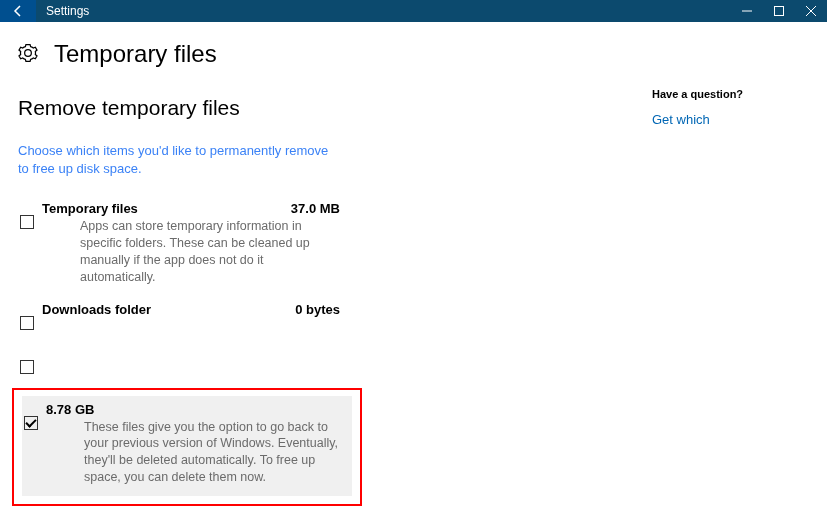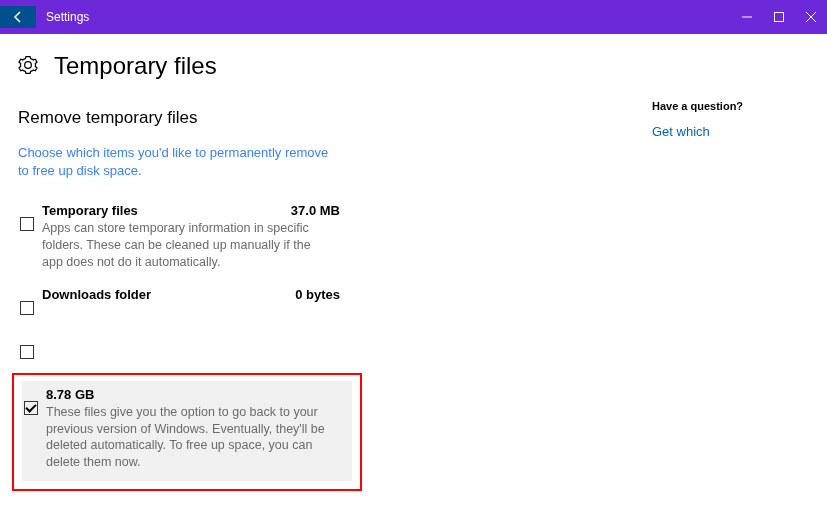--- a/index.html
+++ b/index.html
@@ -1,43 +1,43 @@
 <!DOCTYPE html>
 <html><head>
   <meta charset="utf-8">
   <style>
     * { box-sizing: border-box; margin: 0; padding: 0; }
     body { font-family: "Segoe UI", Tahoma, sans-serif; font-size: 13px; color: #000; background: #fff; width: 827px; height: 509px; overflow: hidden; }
     
-    .titlebar { background: #6d28d9; height: 34px; display: flex; align-items: center; color: #fff; }
+    .titlebar { background: #0c4a6e; height: 22px; display: flex; align-items: center; color: #fff; }
     .titlebar .back { width: 36px; height: 22px; display: flex; align-items: center; justify-content: center; background: #004f8f; }
     .titlebar .title { margin-left: 10px; font-size: 12px; }
     .titlebar .spacer { flex: 1; }
     .winbtn { width: 32px; height: 22px; display: flex; align-items: center; justify-content: center; }
     .winbtn svg { width: 10px; height: 10px; }
     
     .content { display: flex; padding: 18px 18px 0 18px; }
     .page-header { display: flex; align-items: center; margin-bottom: 28px; }
     .page-header .gear { margin-right: 16px; }
     .page-header h1 { font-weight: 300; font-size: 24px; }
     
     .main { width: 610px; }
     .side { flex: 1; padding-top: 48px; padding-left: 24px; }
     
-    .subhead { font-size: 17px; font-weight: 400; margin-bottom: 16px; }
+    .subhead { font-size: 21px; font-weight: 400; margin-bottom: 22px; }
     .instruction { font-size: 13px; color: #3b82f6; margin-bottom: 18px; max-width: 320px; line-height: 1.35; }
     
     .items { }
     .item { display: flex; align-items: flex-start; padding: 6px 8px 10px 2px; width: 330px; }
     .item.selected { background: #f0f0f0; }
     .chk { width: 14px; height: 14px; border: 1px solid #333; margin: 14px 8px 0 0; flex-shrink: 0; display: flex; align-items: center; justify-content: center; }
     .chk.checked::after { content: ""; display: block; width: 4px; height: 8px; border: solid #000; border-width: 0 2px 2px 0; transform: rotate(45deg); margin-top: -2px; }
     .item-body { flex: 1; }
     .item-row1 { display: flex; justify-content: space-between; font-weight: 600; font-size: 13px; }
-    .item-desc { color: #6b6b6b; font-size: 12.5px; line-height: 1.35; margin-top: 2px; max-width: 280px; }
+    .item-desc { color: #6b6b6b; font-size: 12.5px; line-height: 1.35; margin-top: 2px; max-width: 280px; margin-left: 38px; }
     
     .highlight { border: 2px solid #ff0000; padding: 6px 8px 8px 8px; width: 350px; margin-left: -6px; margin-top: 4px; }
     
     .question { font-size: 11px; margin-bottom: 12px; font-weight: bold; }
     .help-link { color: #0066b4; font-size: 13px; cursor: pointer; }
   </style>
 </head>
 <body>
 
 <div class="titlebar">

